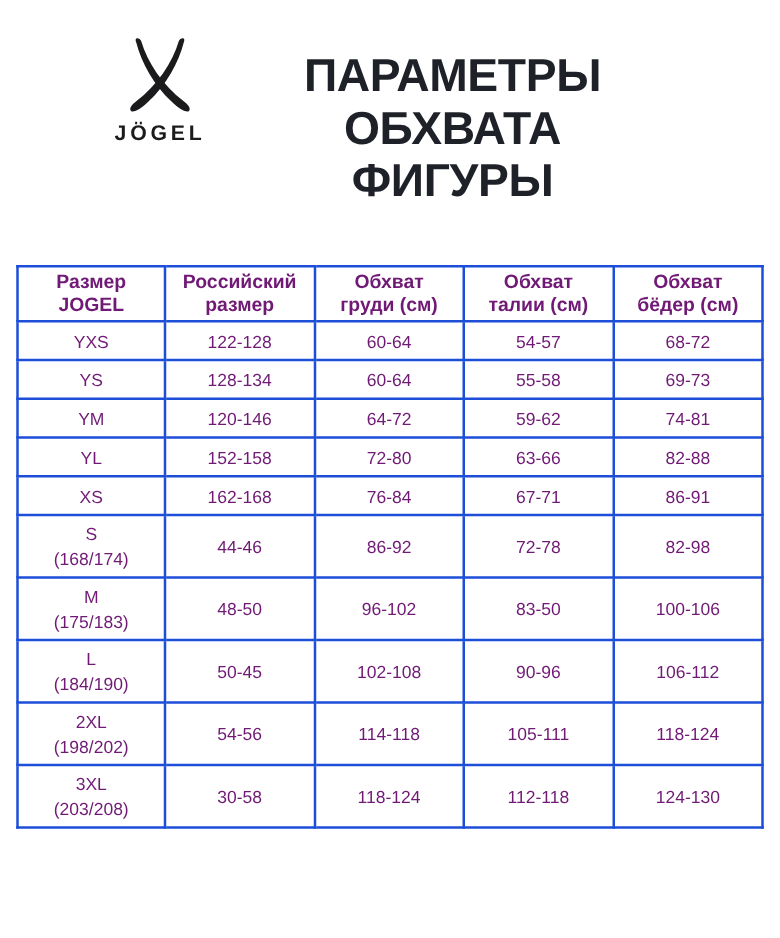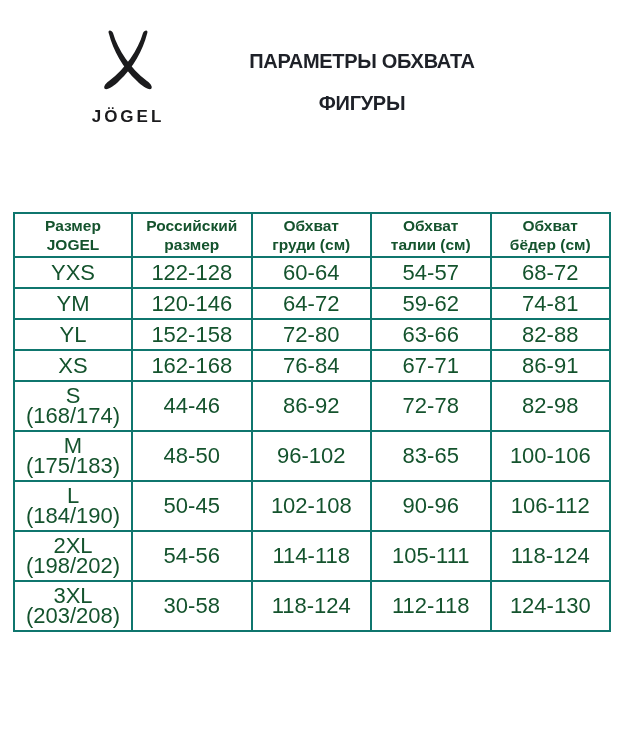--- a/index.html
+++ b/index.html
@@ -17,66 +17,66 @@
   
   .logo {
     position: absolute;
     left: 72px;
     top: 28px;
     width: 112px;
     text-align: center;
   }
   .logo-mark { display: block; margin: 0 auto; width: 72px; height: 64px; }
   .wordmark {
-    margin-top: 15px;
+    margin-top: 5px;
     font-size: 17px;
     font-weight: 700;
     letter-spacing: 3px;
     color: #1b1b1d;
   }
   .title {
     position: absolute;
     left: 188px;
     top: 40px;
     width: 348px;
     text-align: center;
-    font-size: 20px;
+    font-size: 37px;
     line-height: 42px;
     font-weight: 700;
     letter-spacing: -0.3px;
     color: #1e2128;
     white-space: pre-line;
   }
 
   
   table.size-table {
     position: absolute;
     left: 13px;
     top: 212px;
     width: 598px;
     border-collapse: collapse;
     table-layout: fixed;
   }
   .size-table th,
   .size-table td {
-    border: 2px solid #0f766e;
+    border: 2px solid #1d4ed8;
     text-align: center;
     vertical-align: middle;
     white-space: pre-line;
-    color: #14532d;
+    color: #701a75;
   }
   .size-table thead tr { height: 44px; }
   .size-table thead th {
     font-size: 15.5px;
     line-height: 19px;
     font-weight: 700;
     padding: 1px 0 2px 0;
   }
   .size-table tbody td {
-    font-size: 22px;
+    font-size: 14px;
     line-height: 20px;
     font-weight: 400;
     padding: 2px 0;
   }
   .size-table tbody tr { height: 31px; }
   .size-table tbody tr.tall { height: 50px; }
 </style>
 </head>
 <body>
 
@@ -117,20 +117,27 @@
     </thead>
     <tbody>
         <tr>
           <td>YXS</td>
           <td>122-128</td>
           <td>60-64</td>
           <td>54-57</td>
           <td>68-72</td>
         </tr>
         <tr>
+          <td>YS</td>
+          <td>128-134</td>
+          <td>60-64</td>
+          <td>55-58</td>
+          <td>69-73</td>
+        </tr>
+        <tr>
           <td>YM</td>
           <td>120-146</td>
           <td>64-72</td>
           <td>59-62</td>
           <td>74-81</td>
         </tr>
         <tr>
           <td>YL</td>
           <td>152-158</td>
           <td>72-80</td>
@@ -150,21 +157,21 @@
           <td>44-46</td>
           <td>86-92</td>
           <td>72-78</td>
           <td>82-98</td>
         </tr>
         <tr class="tall">
           <td>M
 (175/183)</td>
           <td>48-50</td>
           <td>96-102</td>
-          <td>83-65</td>
+          <td>83-50</td>
           <td>100-106</td>
         </tr>
         <tr class="tall">
           <td>L
 (184/190)</td>
           <td>50-45</td>
           <td>102-108</td>
           <td>90-96</td>
           <td>106-112</td>
         </tr>

